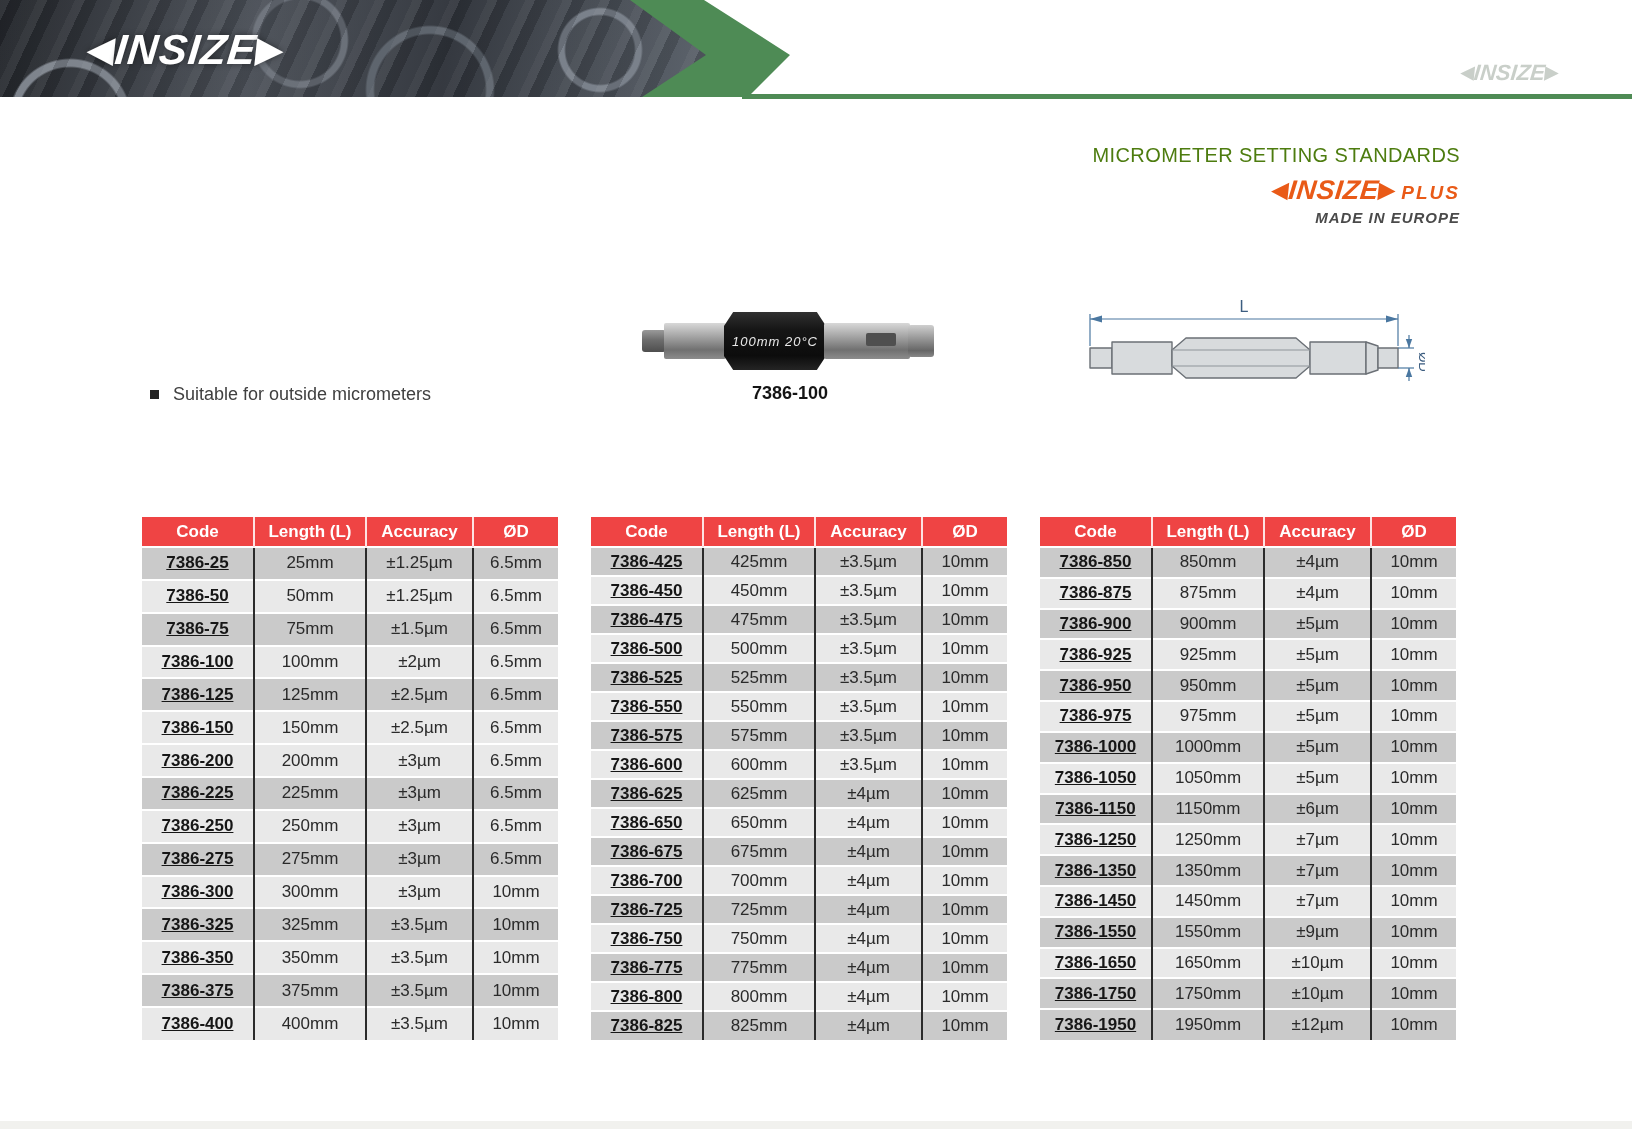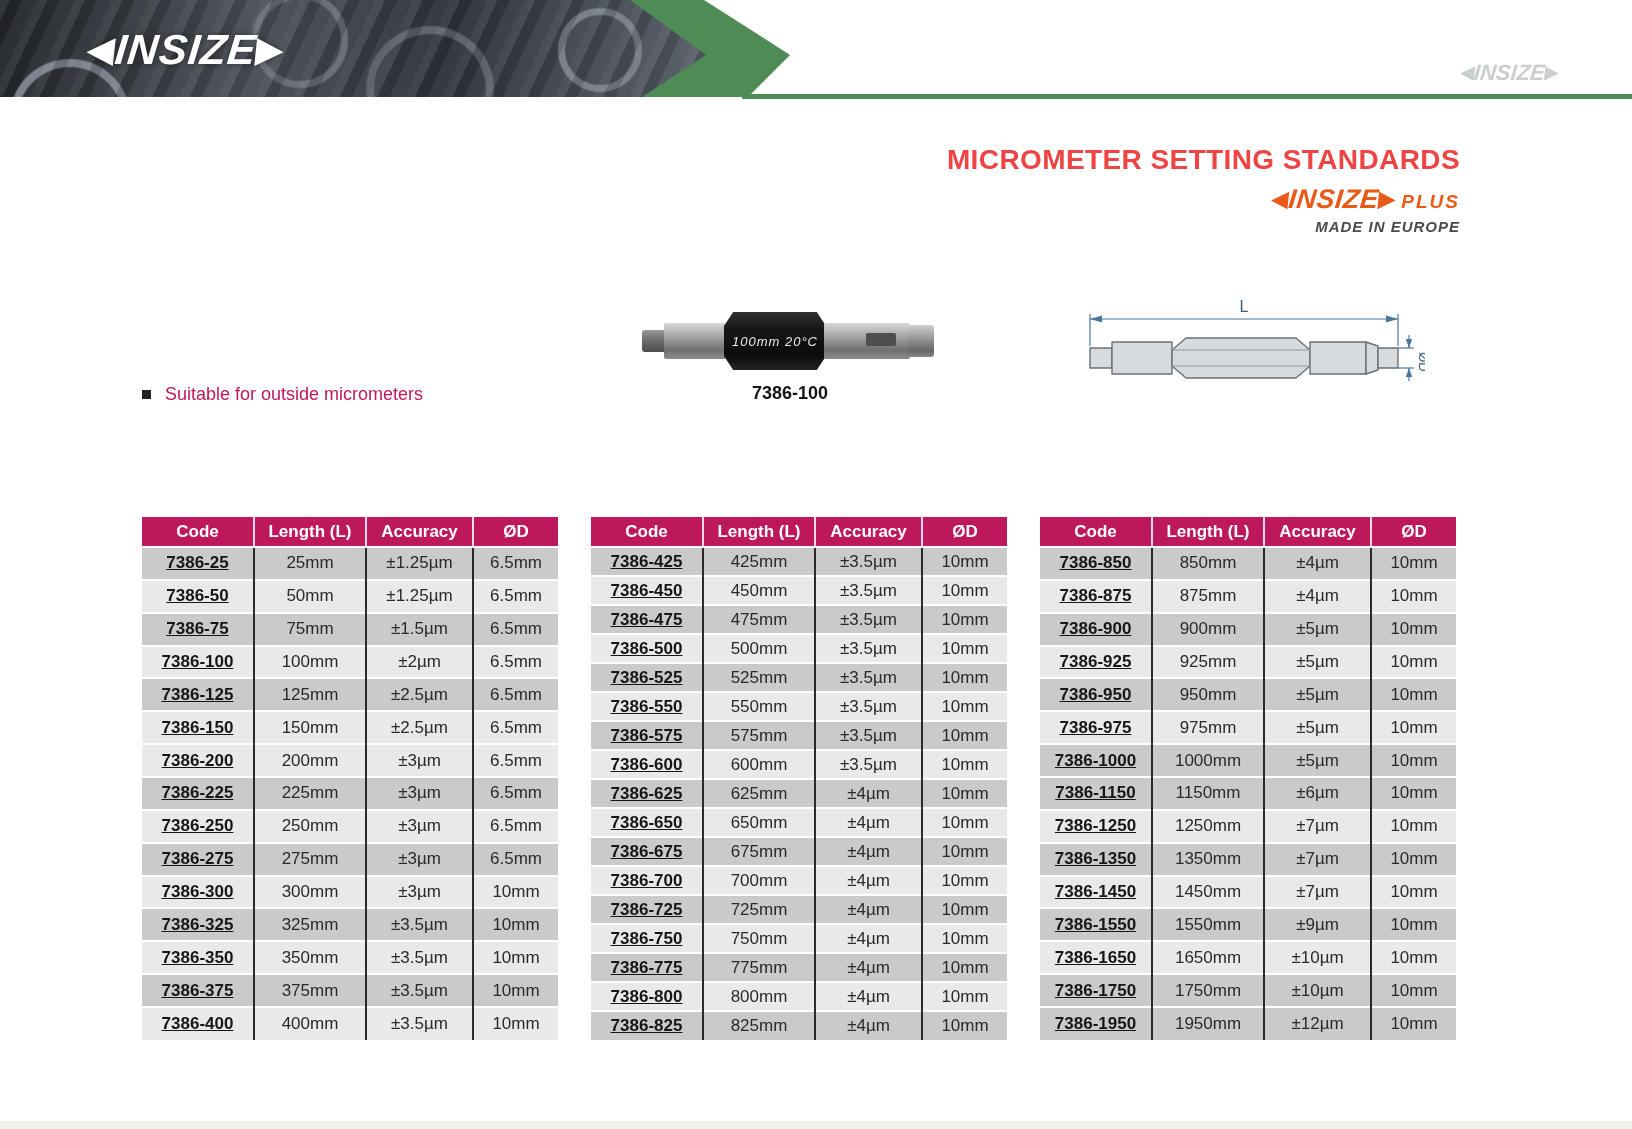--- a/index.html
+++ b/index.html
@@ -41,29 +41,29 @@
   }
   .header-watermark {
     position: absolute; right: 74px; top: 60px;
     color: #c9cfc9; font-weight: bold; font-style: italic;
     font-size: 22px; transform: skewX(-6deg); white-space: nowrap;
   }
   .header-watermark .arr { font-size: 17px; font-style: normal; vertical-align: 2px; }
 
   
   .title-block { position: absolute; right: 172px; top: 144px; text-align: right; }
-  .page-title { font-size: 28px; font-weight: bold; color: #ef4444; letter-spacing: 0.4px; white-space: nowrap; }
+  .page-title { font-size: 20px; font-weight: normal; color: #4d7c0f; letter-spacing: 0.4px; white-space: nowrap; }
   .plus-logo { margin-top: 8px; color: #e95a17; font-style: italic; font-weight: bold; white-space: nowrap; }
   .plus-logo .word { font-size: 27px; letter-spacing: 0.5px; transform: skewX(-6deg); display: inline-block; }
   .plus-logo .arr { font-size: 21px; font-style: normal; vertical-align: 2px; }
   .plus-logo .plus { font-size: 19px; letter-spacing: 2px; margin-left: 6px; }
   .made-in { margin-top: 3px; font-size: 15px; font-weight: bold; font-style: italic; color: #4a4a4a; letter-spacing: 1px; }
 
   
-  .bullet-line { position: absolute; left: 142px; top: 384px; font-size: 18px; color: #be185d; display: flex; align-items: center; justify-content: flex-end; }
+  .bullet-line { position: absolute; left: 150px; top: 384px; font-size: 18px; color: #404040; display: flex; align-items: center; justify-content: flex-end; }
   .bullet-square { width: 9px; height: 9px; background: #222; display: inline-block; margin-right: 14px; }
 
   
   .product-photo { position: absolute; left: 640px; top: 305px; width: 300px; height: 72px; font-style: italic; }
   .pp-endcap-l {
     position: absolute; left: 2px; top: 25px; width: 24px; height: 22px; border-radius: 3px;
     background: linear-gradient(#9a9a9a, #6d6d6d 45%, #4e4e4e);
   }
   .pp-shaft-l {
     position: absolute; left: 24px; top: 18px; width: 62px; height: 36px; border-radius: 2px;
@@ -91,21 +91,21 @@
   .tech-drawing { position: absolute; left: 1080px; top: 292px; }
 
   
   .tables-row { position: absolute; left: 142px; top: 517px; display: flex; gap: 33px; }
   table.spec { border-collapse: collapse; width: 416px; table-layout: fixed; }
   table.spec col.c-code { width: 112px; }
   table.spec col.c-len  { width: 112px; }
   table.spec col.c-acc  { width: 107px; }
   table.spec col.c-dia  { width: 85px; }
   table.spec th {
-    background: #be185d; color: #ffffff; font-size: 17px; font-weight: bold;
+    background: #ef4444; color: #ffffff; font-size: 17px; font-weight: bold;
     height: 30px; text-align: center; padding: 0 4px;
     border-left: 2px solid rgba(255,255,255,0.85);
   }
   table.spec th:first-child { border-left: none; }
   table.spec td {
     font-size: 17px; height: 29px; text-align: center; padding: 0 4px;
     border-left: 2px solid #2b2b2b; border-top: 2px solid #ffffff;
     color: #2a2a2a; white-space: nowrap;
   }
   table.spec td:first-child { border-left: none; font-weight: bold; color: #161616; text-decoration: underline; }
@@ -471,20 +471,26 @@
           <td>975mm</td>
           <td>±5µm</td>
           <td>10mm</td>
         </tr>
         <tr class="alt-dark">
           <td>7386-1000</td>
           <td>1000mm</td>
           <td>±5µm</td>
           <td>10mm</td>
         </tr>
+        <tr class="alt-light">
+          <td>7386-1050</td>
+          <td>1050mm</td>
+          <td>±5µm</td>
+          <td>10mm</td>
+        </tr>
         <tr class="alt-dark">
           <td>7386-1150</td>
           <td>1150mm</td>
           <td>±6µm</td>
           <td>10mm</td>
         </tr>
         <tr class="alt-light">
           <td>7386-1250</td>
           <td>1250mm</td>
           <td>±7µm</td>

